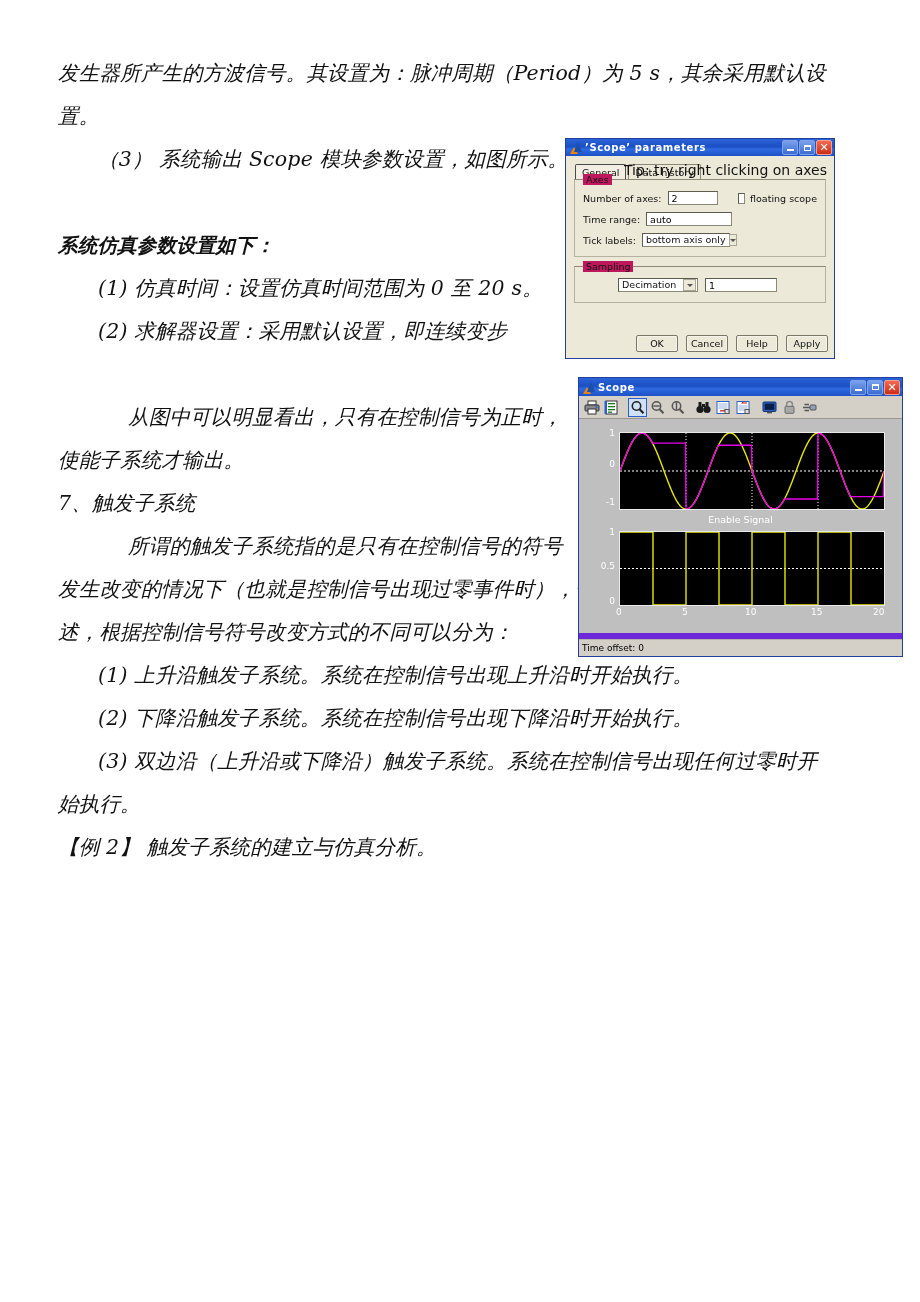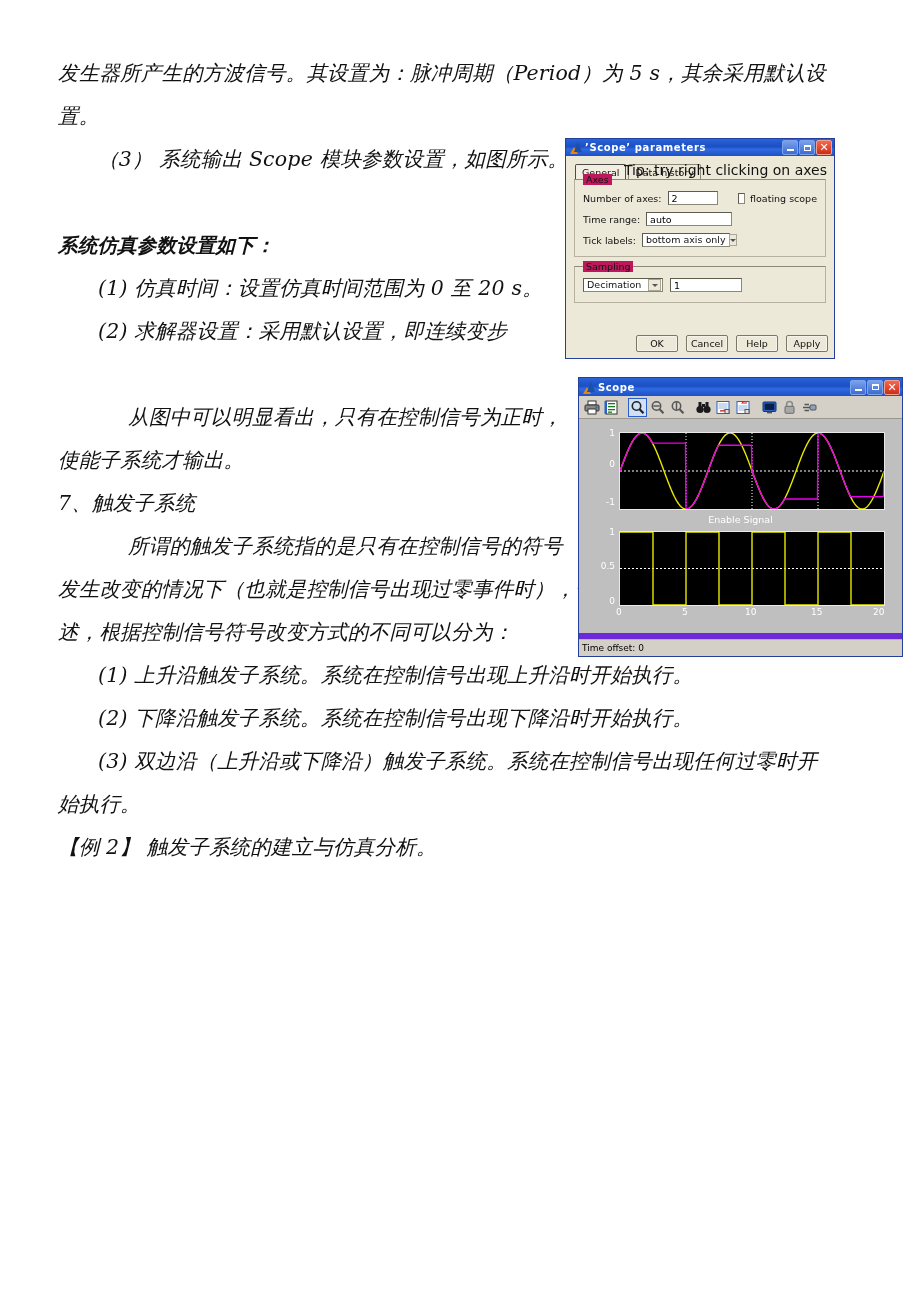--- a/index.html
+++ b/index.html
@@ -57,21 +57,21 @@
   .tip{position:absolute;right:2px;bottom:1px;font-size:14px;white-space:nowrap;}
   .panel{border:1px solid #b5b0a0;border-top-color:#8d8a7c;background:#ece9d8;
      margin:0 3px;padding:10px 8px 9px 8px;position:relative;}
   .panel .legend{position:absolute;left:8px;top:-6px;background:#be185d;padding:0 3px;font-size:9.5px;}
   .frow{display:flex;align-items:center;margin-bottom:7px;}
   .frow:last-child{margin-bottom:0;}
   .flabel{white-space:nowrap;}
   .tfield{background:#fff;border:1px solid #8b8878;border-top-color:#5e5b50;border-left-color:#5e5b50;
      height:14px;line-height:14px;padding:0 3px;font-size:9.5px;box-sizing:border-box;color:#000;}
   .combo{background:#fff;border:1px solid #8b8878;border-top-color:#5e5b50;border-left-color:#5e5b50;
-     height:14px;box-sizing:border-box;display:flex;align-items:center;}
+     height:14px;box-sizing:border-box;display:flex;align-items:center;margin-left:35px;}
   .combo .ctext{flex:1 1 auto;padding:0 3px;font-size:9.5px;line-height:14px;white-space:nowrap;}
   .combo .carrow{width:13px;height:12px;margin:0 1px 0 0;background:#ece9d8;border:1px solid #aaa696;
      box-sizing:border-box;display:flex;align-items:center;justify-content:center;}
   .carrow i{display:block;width:0;height:0;border-left:3px solid transparent;
      border-right:3px solid transparent;border-top:3px solid #555;}
   .chk{width:11px;height:11px;background:#fff;border:1px solid #8b8878;border-top-color:#5e5b50;
      border-left-color:#5e5b50;box-sizing:border-box;margin-right:5px;}
   .btnrow{position:absolute;left:0;right:6px;bottom:6px;display:flex;justify-content:flex-end;gap:8px;}
   .btn{min-width:42px;height:17px;line-height:15px;text-align:center;font-size:9.5px;
      background:#ece9d8;border:1px solid #7b7768;border-radius:2px;box-sizing:border-box;

